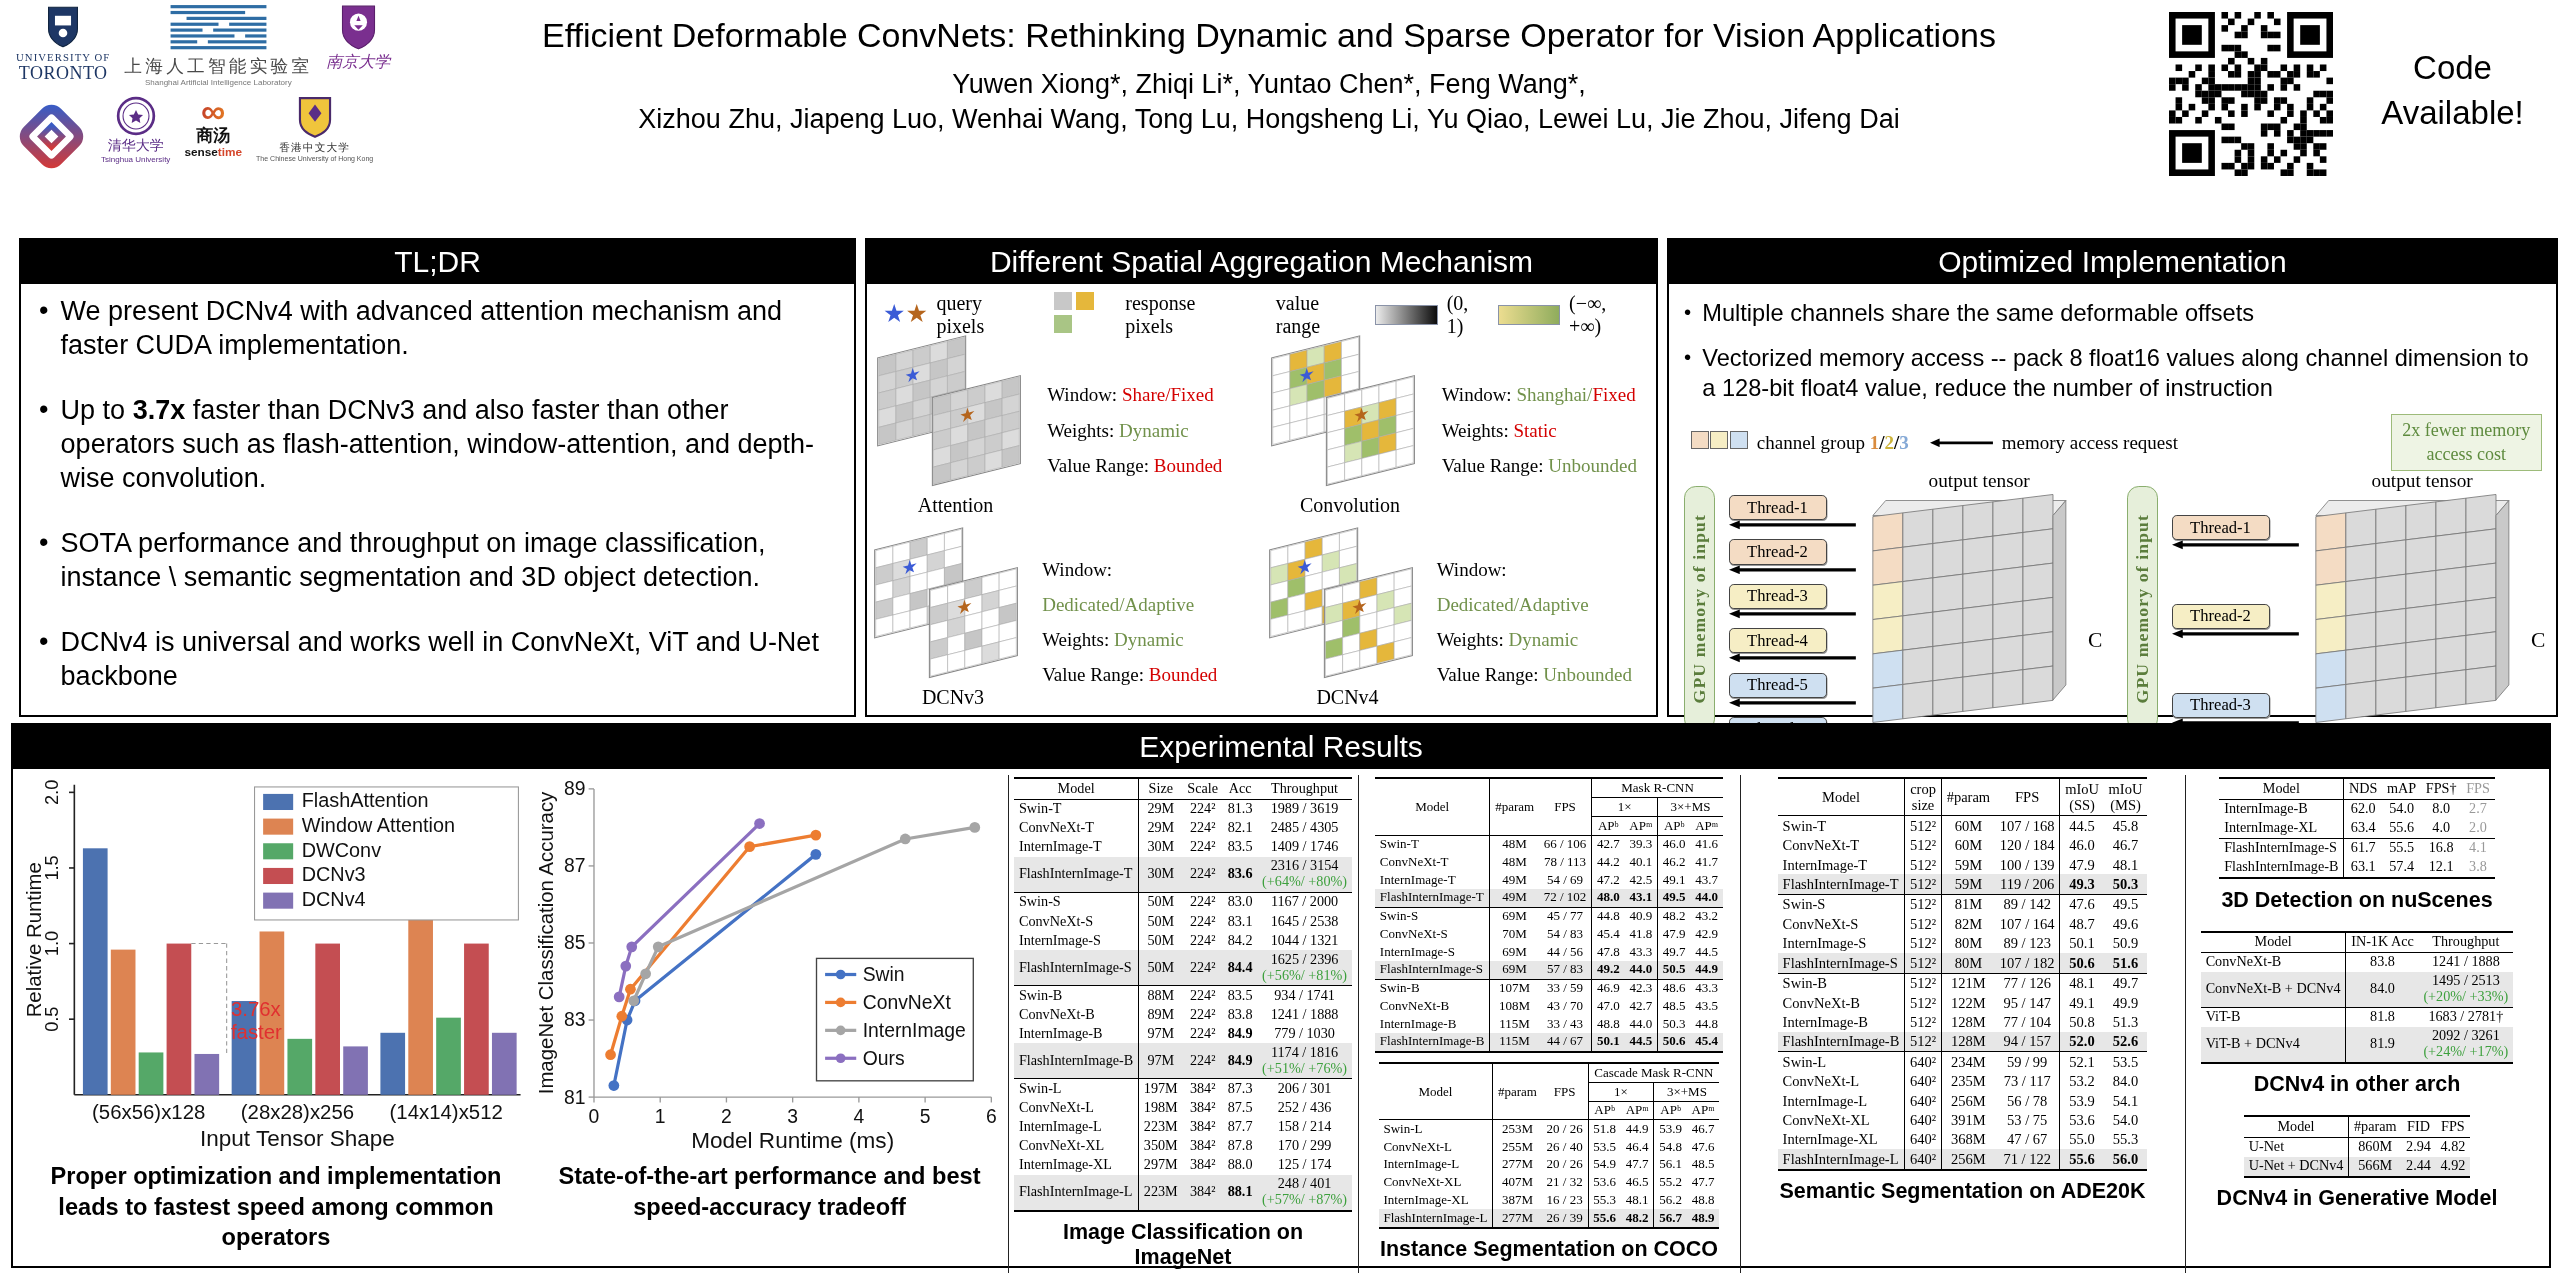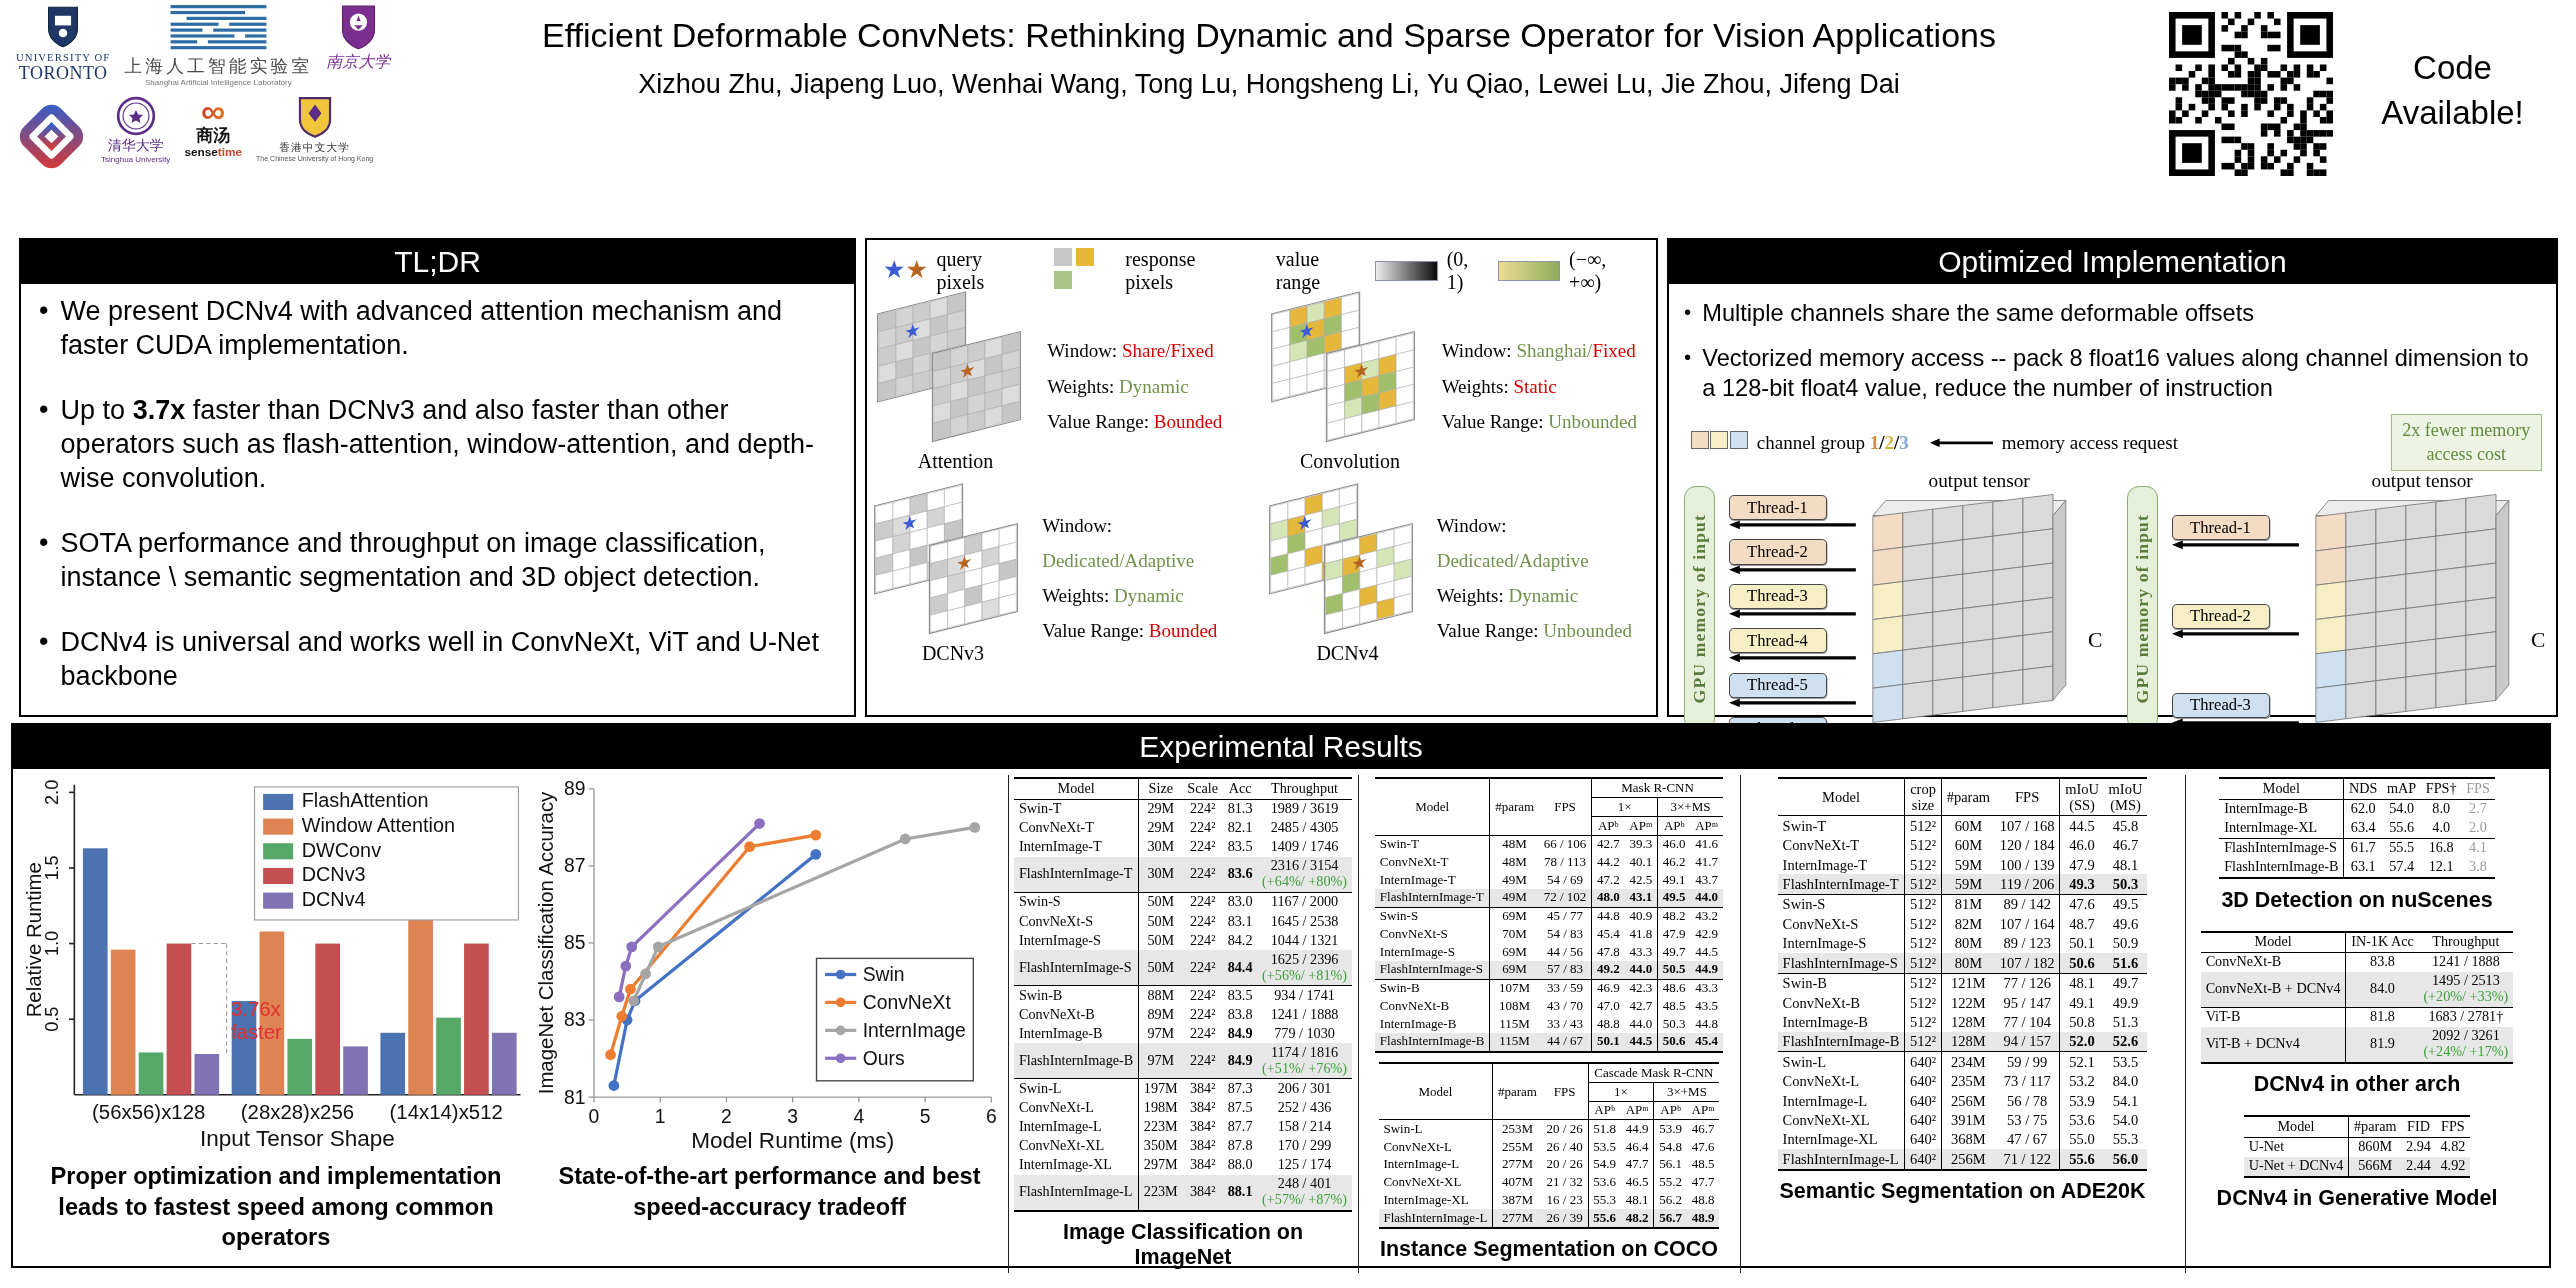--- a/index.html
+++ b/index.html
@@ -186,20 +186,21 @@
           </svg>
           <div class="cuhk-cn">香港中文大学</div>
           <div class="cuhk-en">The Chinese University of Hong Kong</div>
         </div>
       </div>
     </div>
 
     <div class="titleblock">
       <div class="ptitle">Efficient Deformable ConvNets: Rethinking Dynamic and Sparse Operator for Vision Applications</div>
       <div class="pauthors">
+        <div>Yuwen Xiong*, Zhiqi Li*, Yuntao Chen*, Feng Wang*,</div>
         <div>Xizhou Zhu, Jiapeng Luo, Wenhai Wang, Tong Lu, Hongsheng Li, Yu Qiao, Lewei Lu, Jie Zhou, Jifeng Dai</div>
       </div>
     </div>
 
     <svg class="qr" id="qr" viewBox="0 0 306 306">
         <rect x="97.92" y="0" width="12.24" height="12.24" fill="#000"></rect>
         <rect x="122.4" y="0" width="12.24" height="12.24" fill="#000"></rect>
         <rect x="159.12" y="0" width="12.24" height="12.24" fill="#000"></rect>
         <rect x="183.6" y="0" width="12.24" height="12.24" fill="#000"></rect>
         <rect x="110.16" y="12.24" width="12.24" height="12.24" fill="#000"></rect>
@@ -396,20 +397,21 @@
     <div class="panel-head">TL;DR</div>
     <ul id="tldr-list">
         <li>We present DCNv4 with advanced attention mechanism and faster CUDA implementation.</li>
         <li>Up to <b>3.7x</b> faster than DCNv3 and also faster than other operators such as flash-attention, window-attention, and depth-wise convolution.</li>
         <li>SOTA performance and throughput on image classification, instance \ semantic segmentation and 3D object detection.</li>
         <li>DCNv4 is universal and works well in ConvNeXt, ViT and U-Net backbone</li>
       </ul>
   </section>
 
   <section class="panel" id="p-agg">
+    <div class="panel-head">Different Spatial Aggregation Mechanism</div>
     <div class="agg-legend">
       <span><span class="star" style="color:#3b5bd6;">★</span><span class="star" style="color:#b5651d;">★</span></span>
       <span>query pixels</span>
       <span style="margin-left:13px;">
         <span class="sq" style="background:#c8c8c8;"></span><span class="sq" style="background:#e5b73b;"></span><span class="sq" style="background:#a9c585;"></span>
       </span>
       <span>response pixels</span>
       <span style="margin-left:21.5px;">value range</span>
       <span class="grad grad1"></span>
       <span>(0, 1)</span>

